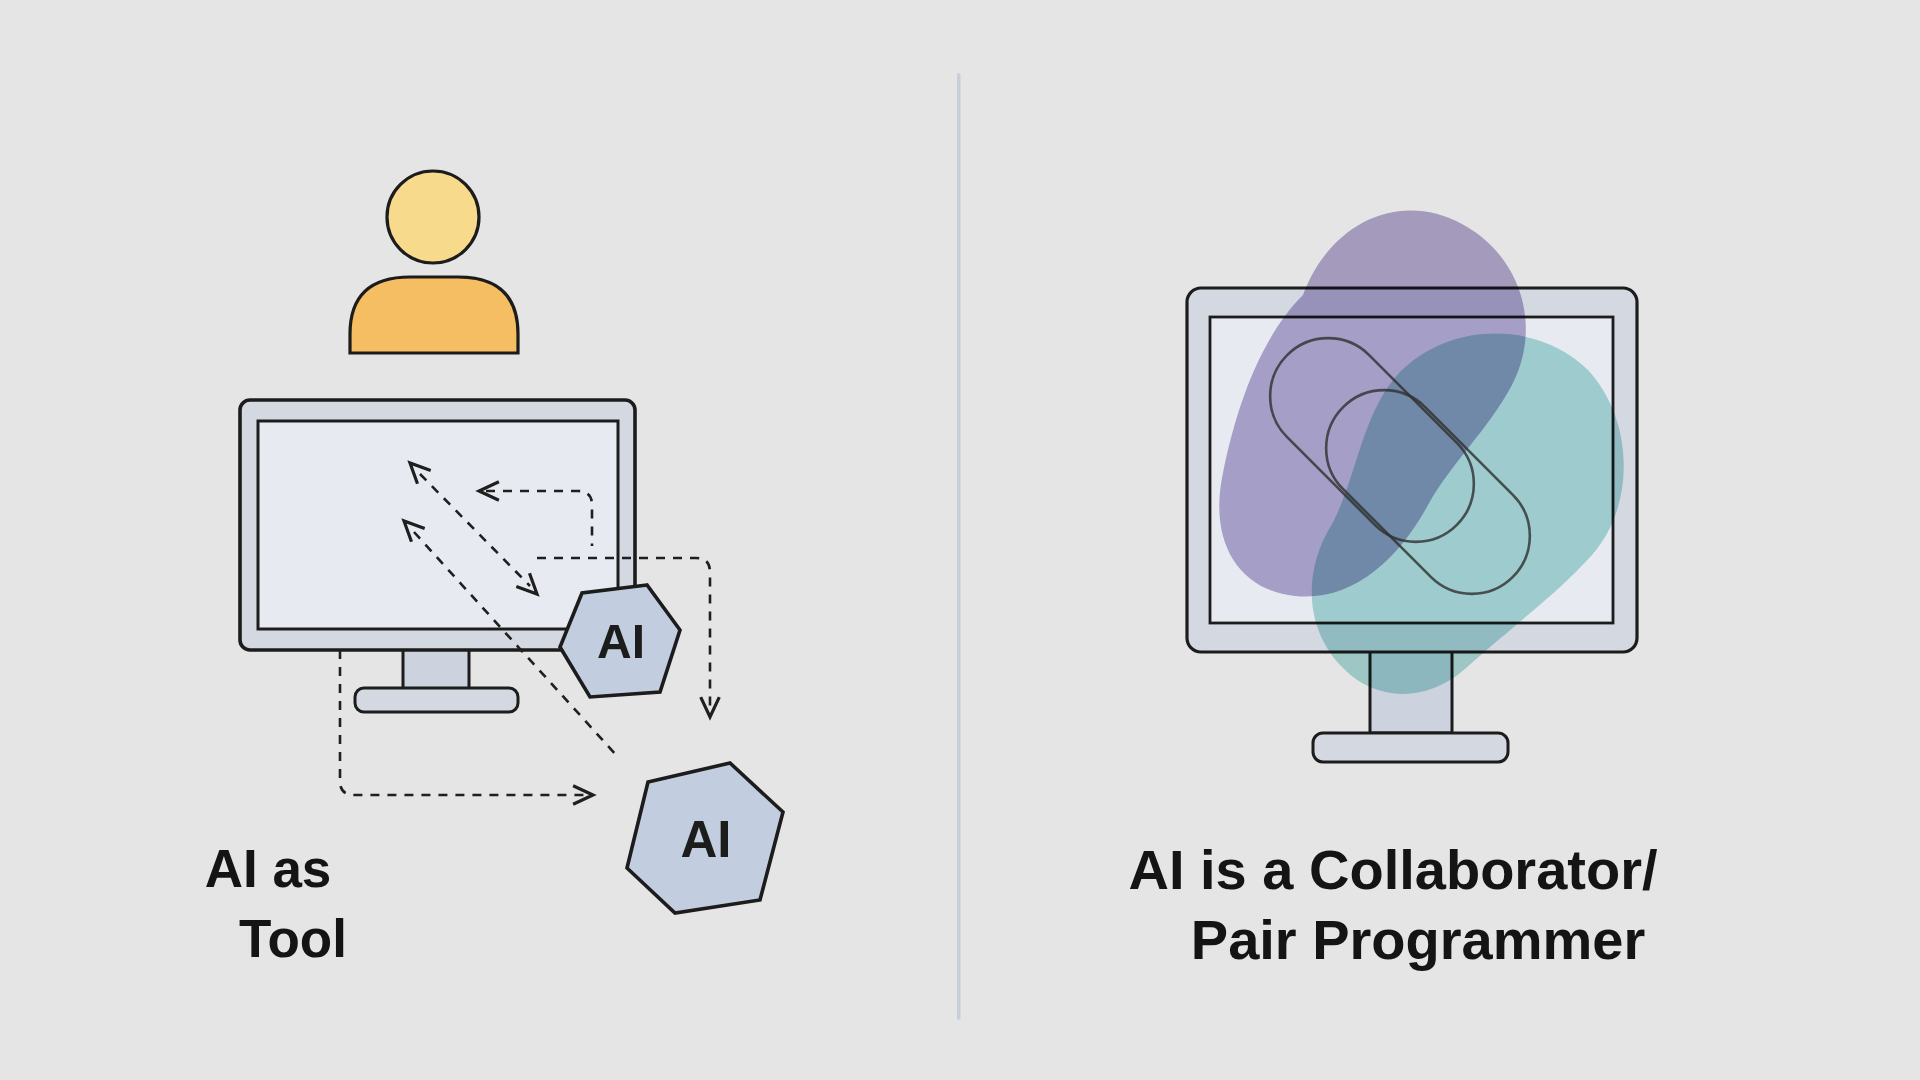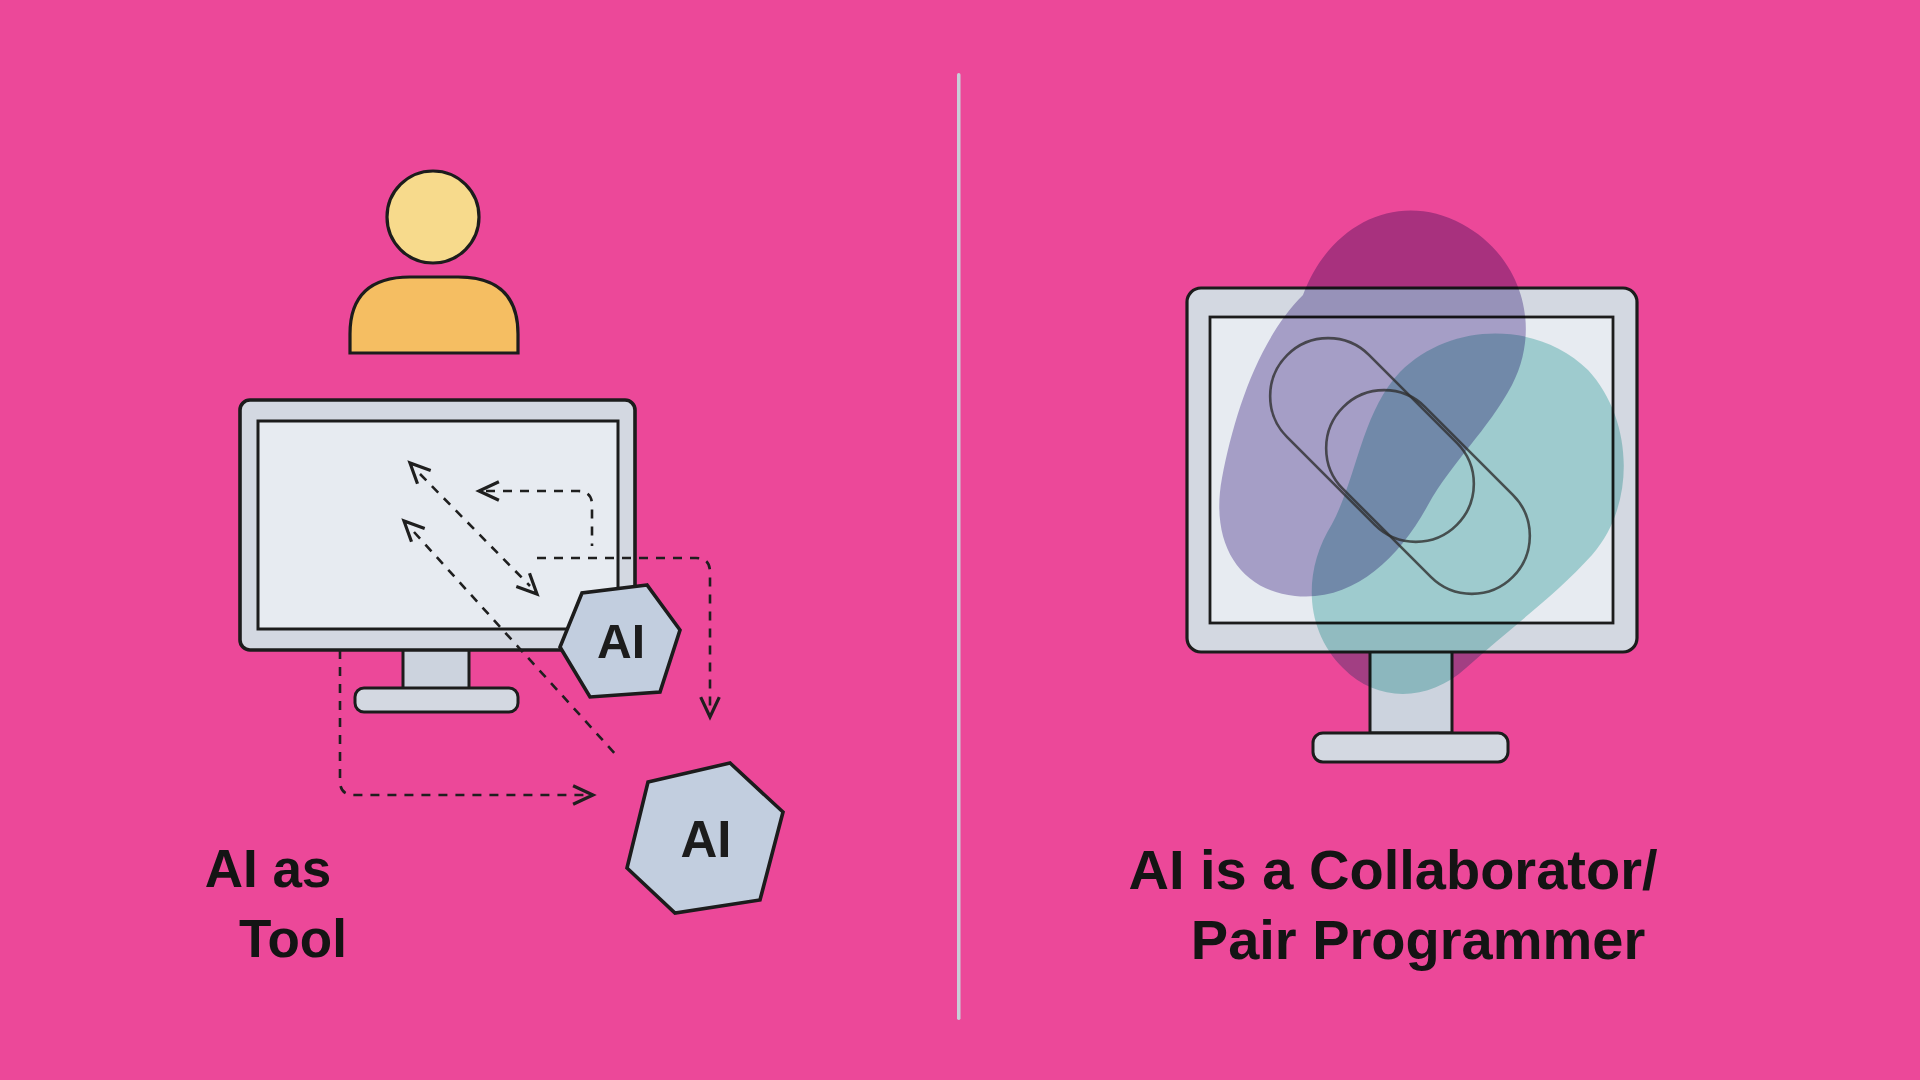--- a/index.html
+++ b/index.html
@@ -1,19 +1,19 @@
 <!DOCTYPE html>
 <html><head>
 <meta charset="utf-8">
 <style>
   html,body{margin:0;padding:0;background:#ffffff;}
   .canvas{
     position:relative;
     width:1920px;height:1080px;
-    background:#ec4899;
+    background:#e5e5e5;
     overflow:hidden;
     font-family:"Liberation Sans", sans-serif;
   }
   svg{display:block;}
   text{font-family:"Liberation Sans", sans-serif;}
   .caption{font-weight:600;}
   .hexlabel{font-weight:600;}
   .blob{mix-blend-mode:multiply;fill-opacity:.88;}
 </style>
 </head>

